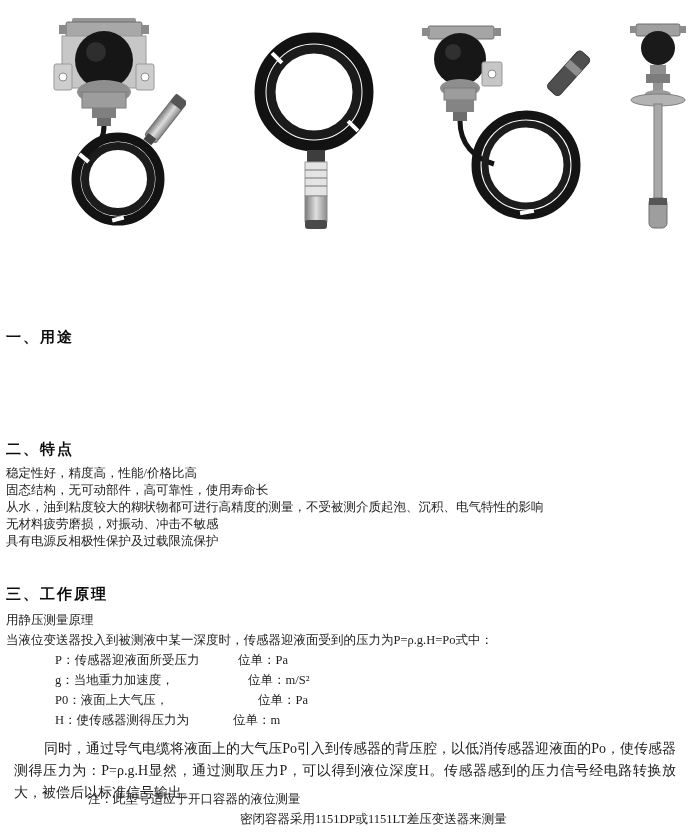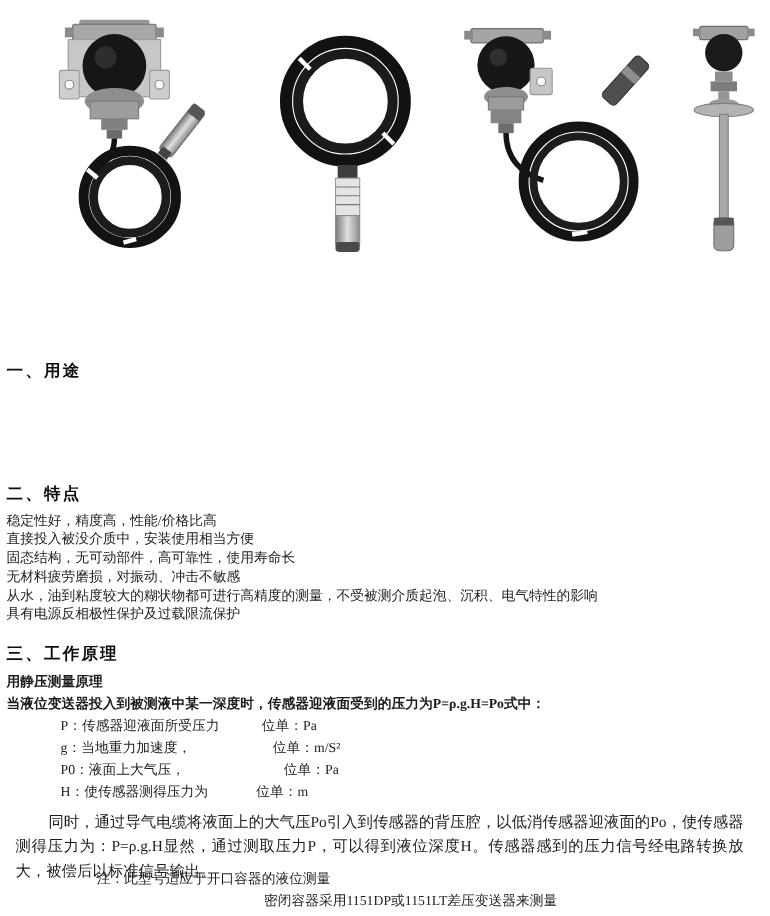--- a/index.html
+++ b/index.html
@@ -13,21 +13,21 @@
   #photo4{left:620px;top:22px;}
   .sec{position:absolute;left:6px;right:16px;}
   #sec-purpose{top:328px;}
   #sec-features{top:440px;}
   #sec-principle{top:585px;}
   .sec-h{font-family:"Liberation Sans","DejaVu Sans",sans-serif;font-size:15px;font-weight:bold;
          letter-spacing:2px;margin:0 0 6px 0;color:#0d0d0d;}
   .para{font-size:12.5px;line-height:23.5px;text-align:justify;margin:0;}
   .indent1{text-indent:36px;}
   .feat{font-size:12.5px;line-height:17px;margin:0;}
-  .pline{font-size:12.5px;line-height:20px;margin:0;font-weight:bold;}
+  .pline{font-size:12.5px;line-height:20px;margin:0;}
   .prow{position:relative;height:20px;font-size:12.5px;line-height:20px;padding-left:49px;}
   .punit{position:absolute;top:0;}
   .u0{left:232px}.u1{left:257px}.u2{left:242px}.u3{left:252px}.u4{left:227px}
   .conclusion{font-size:14px;line-height:22px;text-align:justify;margin:8px;text-indent:30px;}
   .note{position:absolute;top:789px;left:0;right:0;font-size:12.5px;line-height:20px;}
   .note-l1{margin:0;padding-left:88px;}
   .note-l2{margin:0;padding-left:240px;}
 </style>
 </head>
 <body>
@@ -131,24 +131,23 @@
     </svg>
   </div>
 
   <div class="sec" id="sec-purpose">
     <h2 class="sec-h">一、用途</h2>
   </div>
 
   <div class="sec" id="sec-features">
     <h2 class="sec-h">二、特点</h2>
     <p class="feat">稳定性好，精度高，性能/价格比高</p>
-    <p class="feat">直接投入被没介质中，安装使用相当方便</p>
     <p class="feat">固态结构，无可动部件，高可靠性，使用寿命长</p>
+    <p class="feat">从水，油到粘度较大的糊状物都可进行高精度的测量，不受被测介质起泡、沉积、电气特性的影响</p>
     <p class="feat">无材料疲劳磨损，对振动、冲击不敏感</p>
-    <p class="feat">从水，油到粘度较大的糊状物都可进行高精度的测量，不受被测介质起泡、沉积、电气特性的影响</p>
     <p class="feat">具有电源反相极性保护及过载限流保护</p>
   </div>
 
   <div class="sec" id="sec-principle">
     <h2 class="sec-h">三、工作原理</h2>
     <p class="pline">用静压测量原理</p>
     <p class="pline">当液位变送器投入到被测液中某一深度时，传感器迎液面受到的压力为P=ρ.g.H=Po式中：</p>
 
     <div class="prow">
       <span>P：传感器迎液面所受压力</span>

